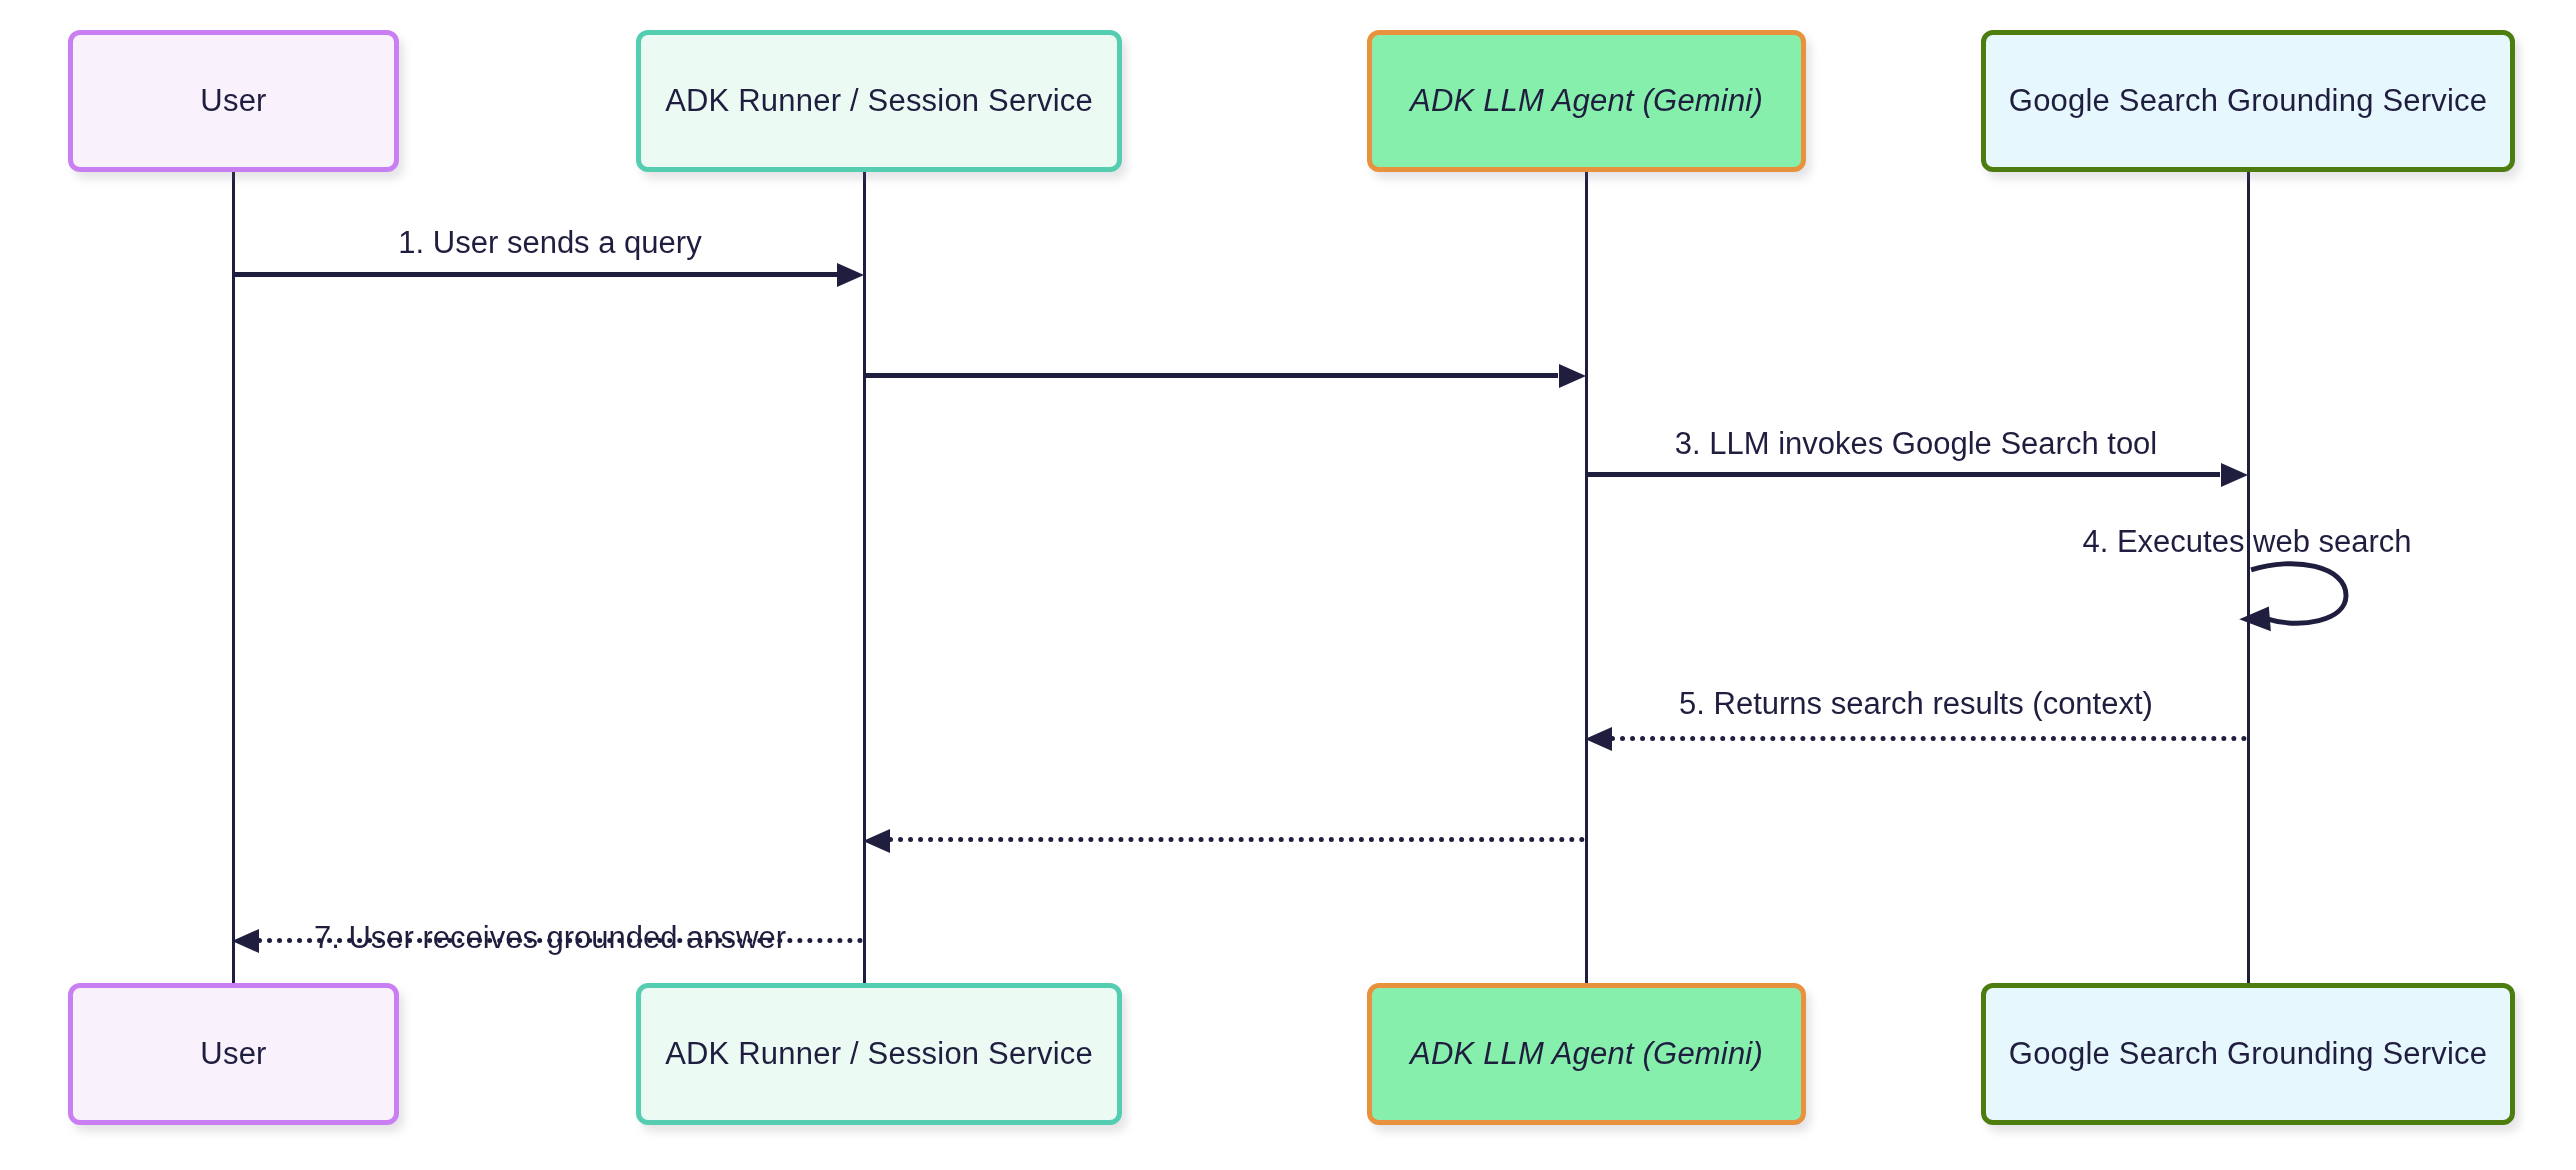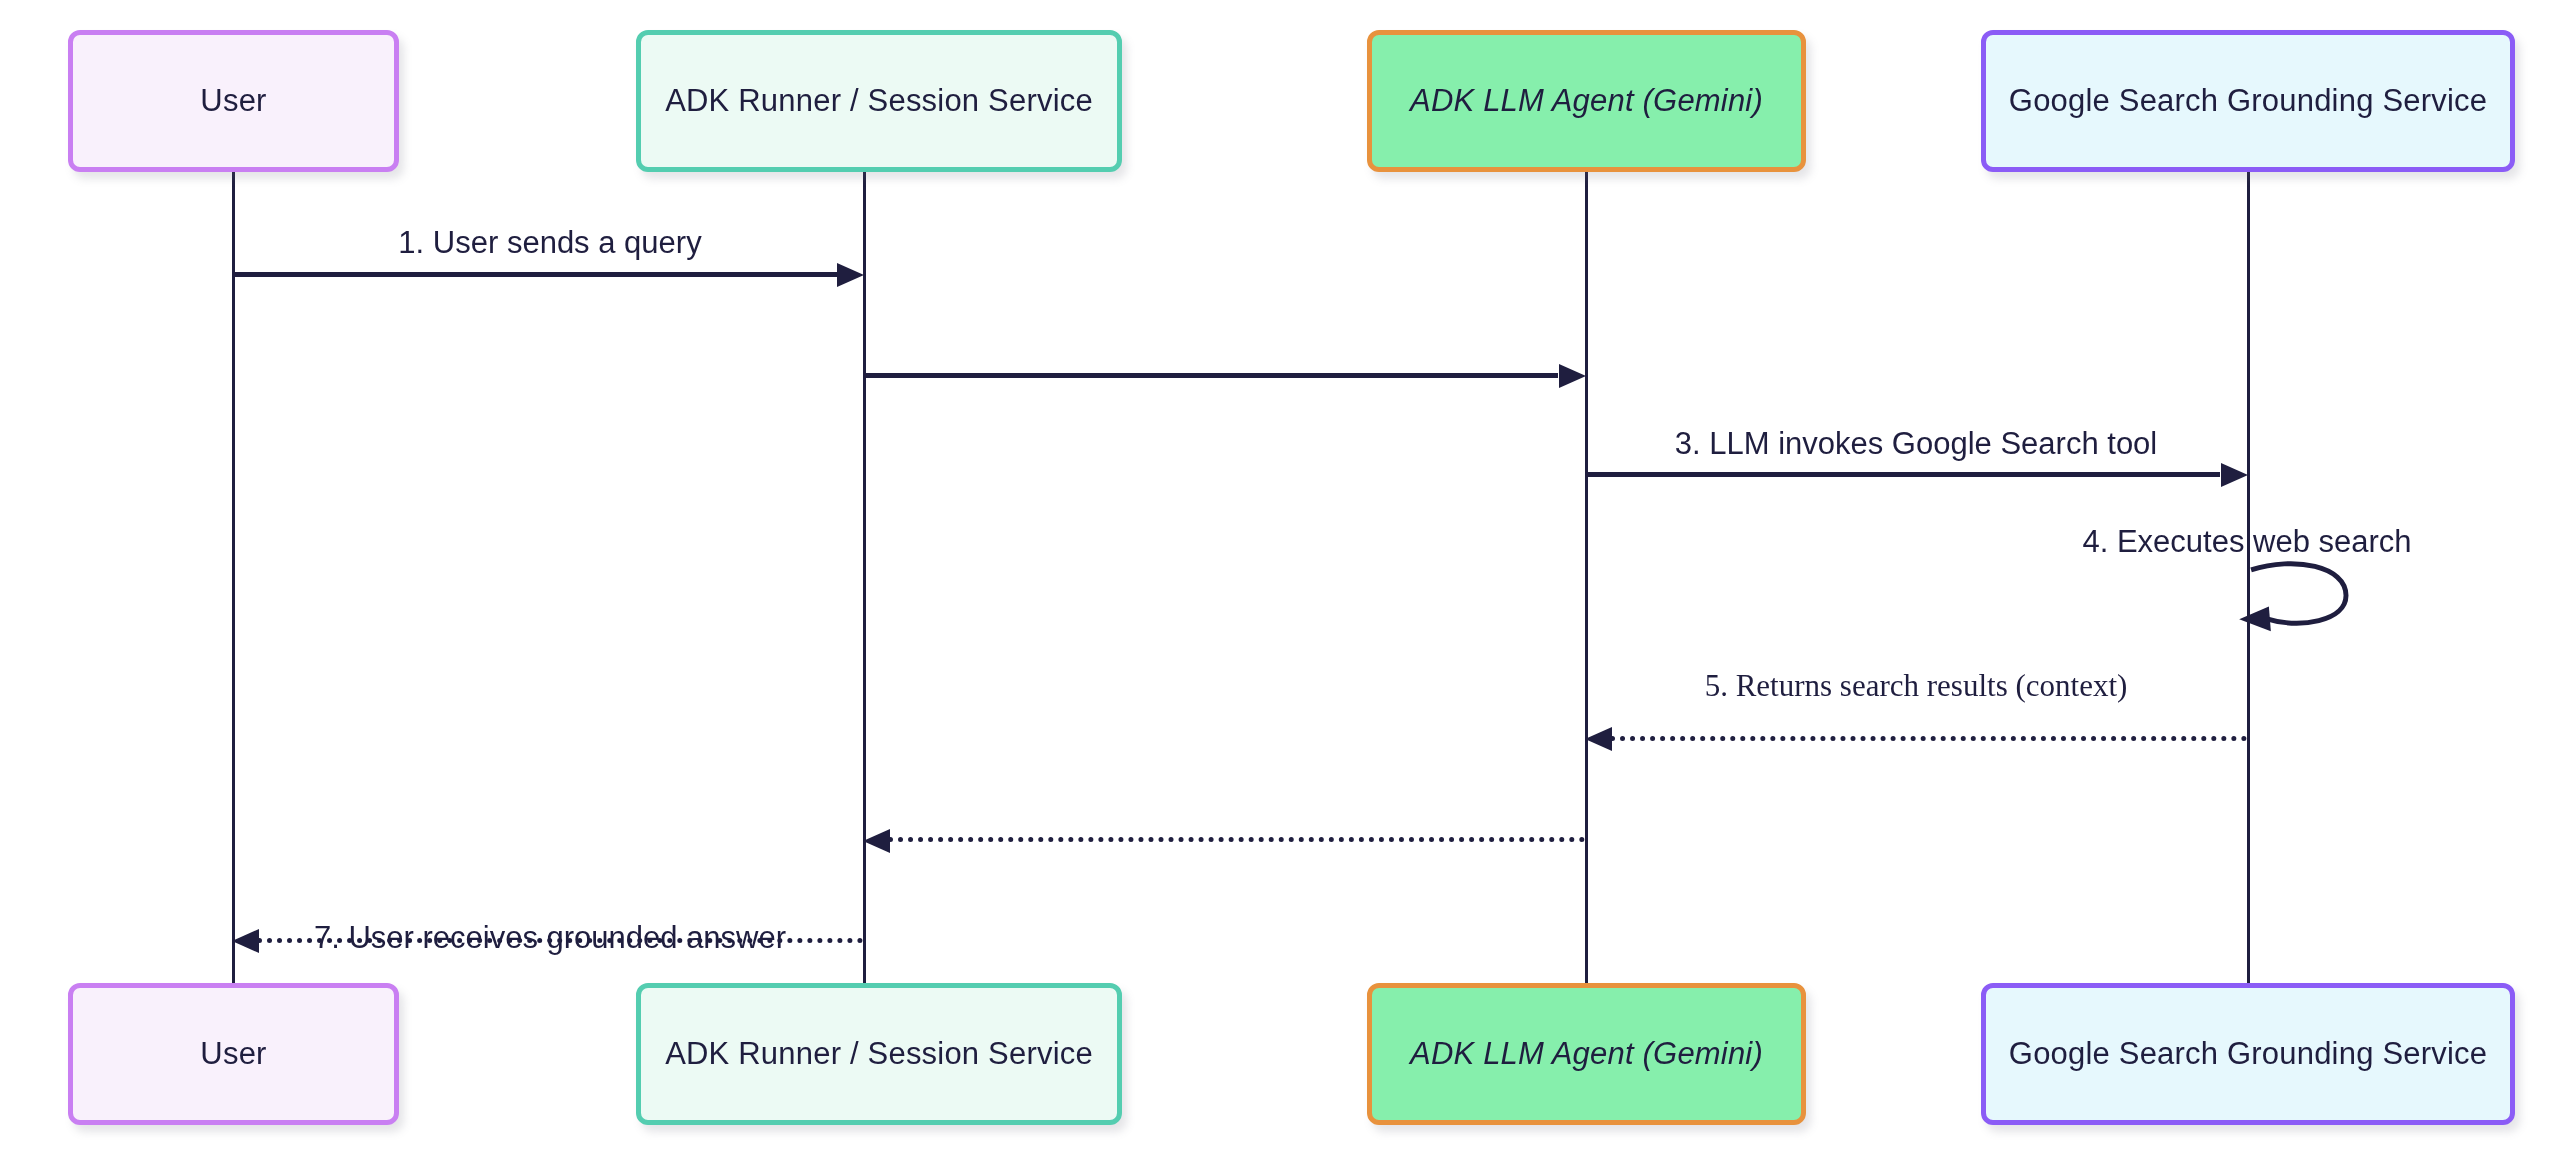--- a/index.html
+++ b/index.html
@@ -8,21 +8,21 @@
   .stage{position:absolute;left:0;top:0;width:2576px;height:1171px;padding-left:48px;}
 
   
   .pbox{position:absolute;height:142px;box-sizing:border-box;border-radius:12px;
         display:flex;align-items:center;justify-content:center;
         font-size:31px;letter-spacing:0.2px;
         box-shadow:5px 7px 8px rgba(110,110,130,0.18);}
   .p-user  {background:#f9f1fc;border:5px solid #c97ff2;}
   .p-runner{background:#ecfaf4;border:5px solid #54cdb0;margin-left:14px;}
   .p-llm   {background:#86efac;border:5px solid #e8923d;font-style:italic;}
-  .p-google{background:#e6f8fd;border:5px solid #8b5cf6;}
+  .p-google{background:#e6f8fd;border:5px solid #4d7c0f;}
 
   
   .lifeline{position:absolute;top:172px;height:812px;width:3px;background:#1f1e3f;}
 
   
   .mline{position:absolute;height:0;border-top:5px solid #1f1e3f;}
   .mline.dotted{border-top-style:dotted;}
 
   
   .head{position:absolute;width:0;height:0;border-top:12px solid transparent;
@@ -83,21 +83,21 @@
   <div class="mlabel" style="left:1916px; top:426px;">3. LLM invokes Google Search tool</div>
   <div class="mline" style="left:1585px; top:472px; width:635px;"></div>
   <div class="head right" style="left:2221px; top:463px;"></div>
 
   <div class="mlabel" style="left:2247px; top:524px;">4. Executes web search</div>
   <svg class="loop-svg" style="left:2233px; top:556px;" width="139" height="89" viewBox="0 0 140 90">
     <path d="M 18 14 C 62 0, 114 10, 114 40 C 114 66, 68 74, 32 63" fill="none" stroke="#1f1e3f" stroke-width="5"></path>
     <polygon points="36,51 6,64 38,76" fill="#1f1e3f"></polygon>
   </svg>
 
-  <div class="mlabel" style="left:1916px; top:668px;font-family:Liberation Serif, serif;">5. Returns search results (context)</div>
+  <div class="mlabel" style="left:1916px; top:686px;">5. Returns search results (context)</div>
   <div class="mline dotted" style="left:1610px; top:736px; width:637px;"></div>
   <div class="head left" style="left:1585px; top:727px;"></div>
 
   <div class="mline dotted" style="left:888px; top:837px; width:697px;"></div>
   <div class="head left" style="left:863px; top:829px;"></div>
 
   <div class="mlabel" style="left:550px; top:920px;">7. User receives grounded answer</div>
   <div class="mline dotted" style="left:257px; top:938px; width:606px;"></div>
   <div class="head left" style="left:232px; top:929px;"></div>
 

